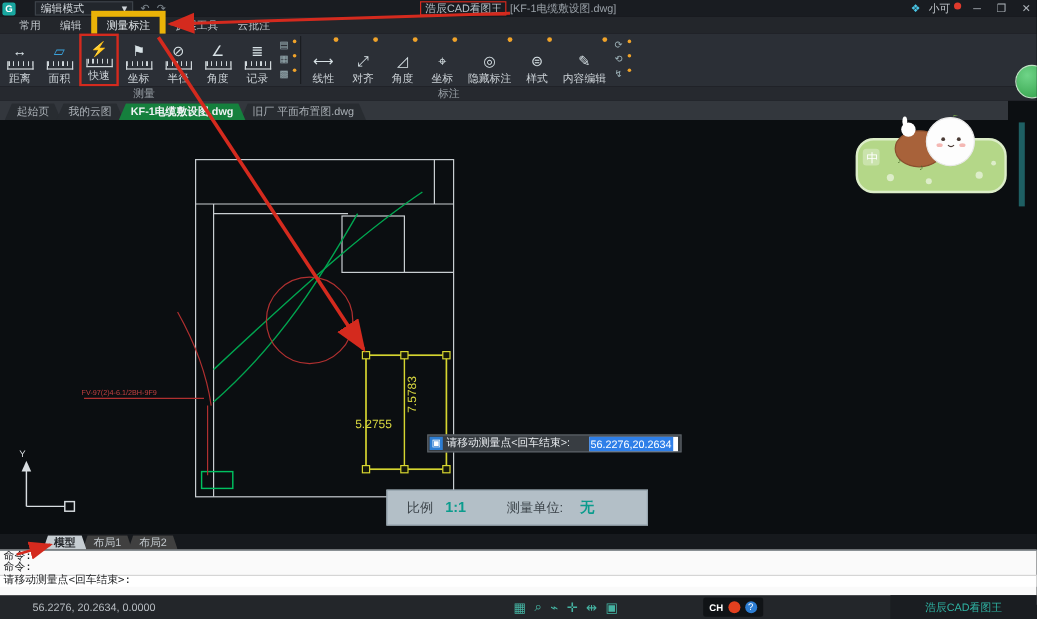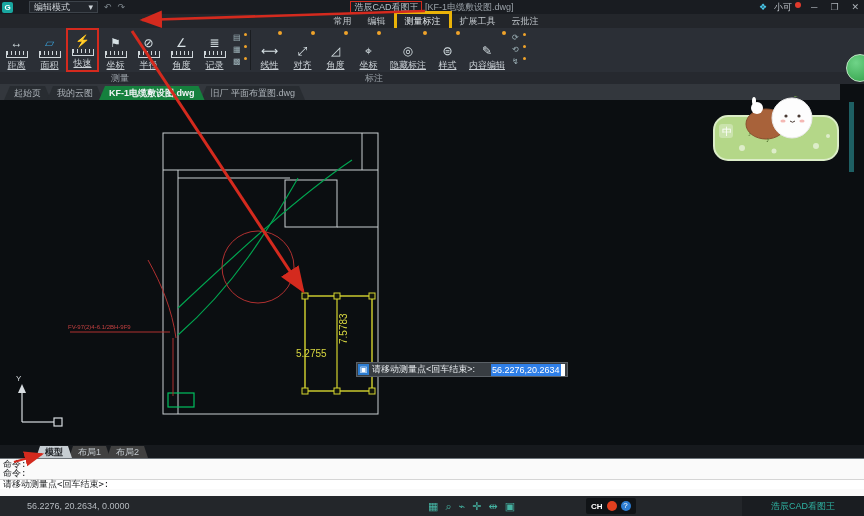--- a/index.html
+++ b/index.html
@@ -4,49 +4,49 @@
 <style>
   * { margin:0; padding:0; box-sizing:border-box; }
   html,body { width:864px; height:516px; overflow:hidden; background:#0c0f12;
     font-family:"Liberation Sans", sans-serif; position:relative; }
 
   
   .titlebar { position:absolute; top:0; left:0; width:864px; height:14px; background:#191c21;
     display:flex; align-items:center; font-size:9px; color:#c3c8cd; }
   .logo { width:11px; height:11px; margin-left:2px; border-radius:2px; background:#19a7a0;
     color:#fff; font-size:8px; font-weight:bold; text-align:center; line-height:11px; }
-  .modebox { margin-left:16px; width:69px; height:12px; background:#22262c; border:1px solid #3c4249;
+  .modebox { margin-left:16px; width:82px; height:12px; background:#22262c; border:1px solid #3c4249;
     color:#ced3d8; font-size:9px; line-height:10px; padding:0 4px; display:flex; justify-content:space-between; }
   .qbtn { margin-left:6px; color:#7d868d; font-size:9px; }
   .title-center { position:absolute; left:0; right:0; text-align:center; color:#9aa1a8; }
   .red-box { border:1px solid #d42a1e; padding:0 3px; color:#b9c0c7; }
   .tb-right { position:absolute; right:2px; top:0; height:14px; display:flex; align-items:center; gap:7px; }
   .gem { color:#49c7e8; font-size:9px; }
   .userbadge { width:6px; height:6px; border-radius:50%; background:#e03a2c; margin-left:-4px; margin-top:-5px; }
   .wctrl { color:#aeb4ba; font-size:9px; letter-spacing:0; padding:0 3px; }
 
   
   .menurow { position:absolute; top:14px; left:0; width:864px; height:14px; background:#23262b;
-    display:flex; align-items:center; font-size:9px; color:#c0c6cb;justify-content:center; }
+    display:flex; align-items:center; font-size:9px; color:#c0c6cb; }
   .mtab { padding:1px 8px; }
-  .mtab.hl { border:3px solid #eab308; color:#e4e9ed; }
+  .mtab.hl { border:5px solid #eab308; color:#e4e9ed; }
 
   
   .ribbon { position:absolute; top:28px; left:0; width:864px; height:44px; background:#2b2f36;
     display:flex; align-items:stretch; }
   .rgroup { display:flex; }
   .rbtn { width:33px; display:flex; flex-direction:column; align-items:center; justify-content:flex-end;
     padding-bottom:2px; position:relative; }
   .rbtn.wide { width:46px; }
   .rbtn.hl { border:2px solid #d42a1e; }
   .rglyph { font-size:12px; color:#d8e2e6; line-height:13px; }
   .ruler { width:22px; height:7px; border:1px solid #cfd6da; border-top:none; margin-top:1px;
     background:repeating-linear-gradient(90deg,#cfd6da 0 1px, transparent 1px 4px); background-size:100% 4px;
     background-repeat:no-repeat; }
-  .rlabel { font-size:9px; color:#ccd2d7; margin-top:2px; line-height:10px; white-space:nowrap;text-decoration:underline; }
+  .rlabel { font-size:9px; color:#ccd2d7; margin-top:2px; line-height:10px; white-space:nowrap; }
   .dot { position:absolute; top:3px; right:4px; width:4px; height:4px; border-radius:50%; background:#f0a32a; }
   .minicol { width:17px; display:flex; flex-direction:column; justify-content:center; gap:2px; }
   .mini { font-size:8px; color:#9fb4ba; line-height:10px; position:relative; padding-left:2px; }
   .mini .dot { top:0; right:1px; width:3px; height:3px; }
   .rdivider { width:1px; background:#1a1d21; margin:2px 2px; }
   .grouplabels { position:absolute; top:72px; left:0; width:864px; height:12px; background:#26292f;
     font-size:9px; color:#9aa1a8; }
   .glabel { position:absolute; top:0; text-align:center; line-height:12px; }
   .glabel.g1 { left:0; width:240px; }
   .glabel.g2 { left:243px; width:262px; }
@@ -317,20 +317,26 @@
   
   <div class="tooltip">
     <span class="tt-icon">▣</span>
     <span>请移动测量点&lt;回车结束&gt;:</span>
     <span class="tt-input">
       <span class="tt-sel">56.2276,20.2634</span>
     </span>
   </div>
 
   
+  <div class="scalepanel">
+    <span style="margin-left:16px">比例</span>
+    <span class="scaleval" style="margin-left:10px">1:1</span>
+    <span style="margin-left:34px">测量单位:</span>
+    <span class="scaleval" style="margin-left:14px">无</span>
+  </div>
 </div>
 
 <div class="layoutrow">
   <span class="ltab active" style="margin-left:36px">模型</span>
   <span class="ltab">布局1</span>
   <span class="ltab">布局2</span>
 </div>
 
 <div class="command">
   <div class="cmdline">命令:</div>

